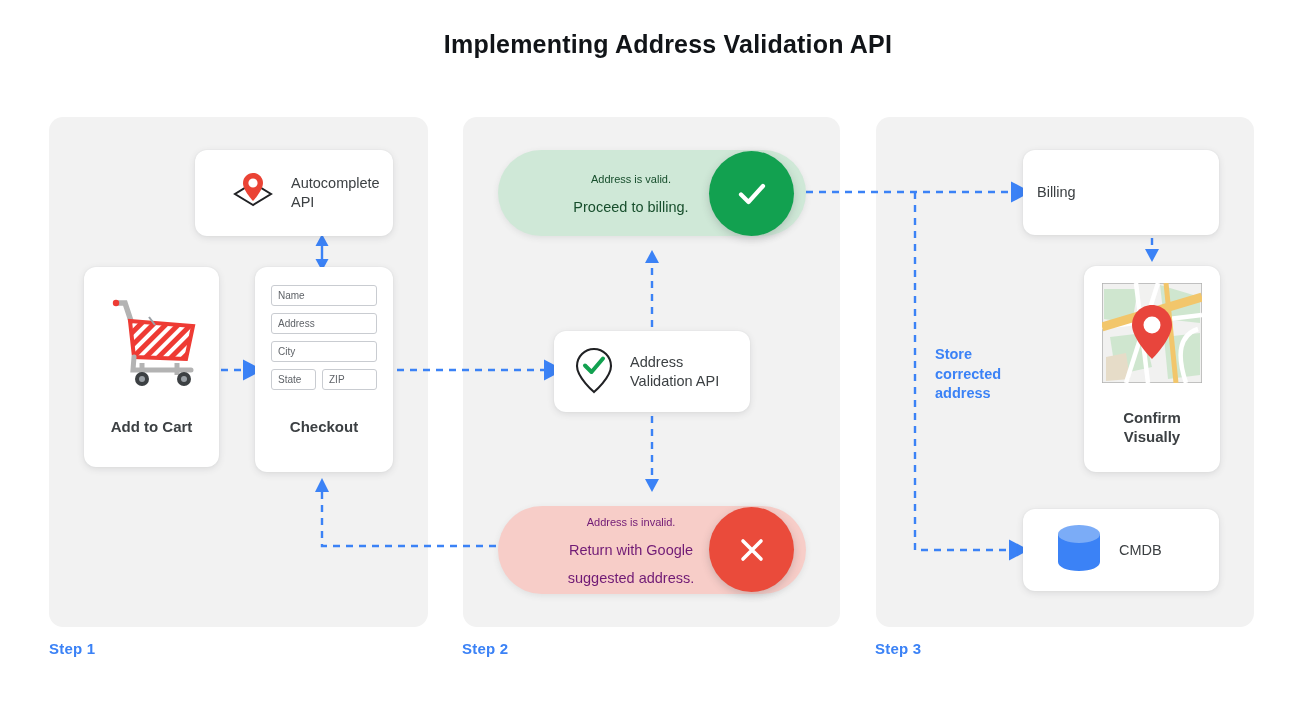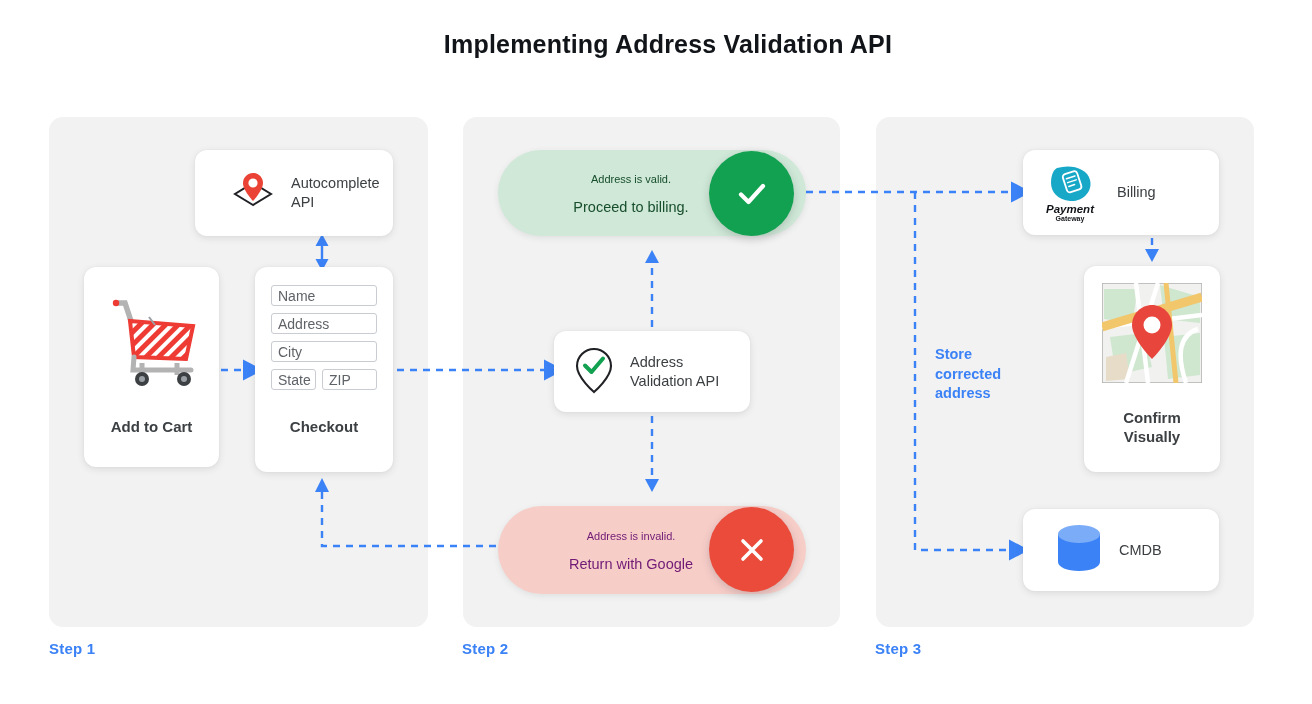--- a/index.html
+++ b/index.html
@@ -63,21 +63,21 @@
   #card-autocomplete{
     left:195px;top:150px;width:198px;height:86px;
     display:flex;align-items:center;gap:12px;padding-left:32px;
   }
   #card-addtocart{left:84px;top:267px;width:135px;height:200px;}
   #card-checkout{left:255px;top:267px;width:138px;height:205px;}
 
   .form-field{
     position:absolute;
     background:#fff;border:1px solid #c9ccd1;border-radius:3px;
-    font-size:14px;color:#5f6368;
+    font-size:10px;color:#5f6368;
     padding-left:6px;line-height:20px;height:21px;
     box-sizing:border-box;
   }
 
   
   .pill{
     position:absolute;
     border-radius:46px;
     display:flex;align-items:center;
     box-sizing:border-box;
@@ -262,40 +262,30 @@
     <span class="card-title">
       <span>Address</span><br>
       <span>Validation API</span>
     </span>
   </div>
 
   <div class="pill" id="pill-invalid">
     <div class="pill-text">
       <div class="l1">Address is invalid.</div>
       <div class="l2">Return with Google</div>
+      <div class="l3">suggested address.</div>
     </div>
   </div>
   <div class="status-circle" id="circle-invalid">
     <svg width="40" height="40" viewBox="0 0 40 40">
       <path d="M11,11 L29,29 M29,11 L11,29" stroke="#fff" stroke-width="3.6" stroke-linecap="round"></path>
     </svg>
   </div>
 
   <div class="card" id="card-billing">
-    <span style="position:relative;width:70px;height:62px;">
-      <svg width="70" height="62" viewBox="0 0 70 62">
-        <path d="M20,6 C34,2 50,6 53,18 C56,30 45,40 33,39 C21,38 14,30 14,21 C14,14 16,8 20,6 Z" fill="#17a8c8"></path>
-        <g transform="translate(25,13) rotate(-18)">
-          <rect x="0" y="0" width="15" height="19" rx="3" fill="none" stroke="#ffffff" stroke-width="1.8"></rect>
-          <path d="M3,5 L12,5 M3,9 L12,9 M3,13 L9,13" stroke="#ffffff" stroke-width="1.5" stroke-linecap="round"></path>
-        </g>
-        <text x="33" y="51" text-anchor="middle" font-family="Liberation Sans, sans-serif" font-size="11.5" font-weight="bold" font-style="italic" fill="#111418">Payment</text>
-        <text x="33" y="59" text-anchor="middle" font-family="Liberation Sans, sans-serif" font-size="7" font-weight="bold" fill="#111418">Gateway</text>
-      </svg>
-    </span>
     <span class="card-title">Billing</span>
   </div>
 
   <div class="store-label">
     <span>Store</span><br>
     <span>corrected</span><br>
     <span>address</span>
   </div>
 
   <div class="card" id="card-confirm">

